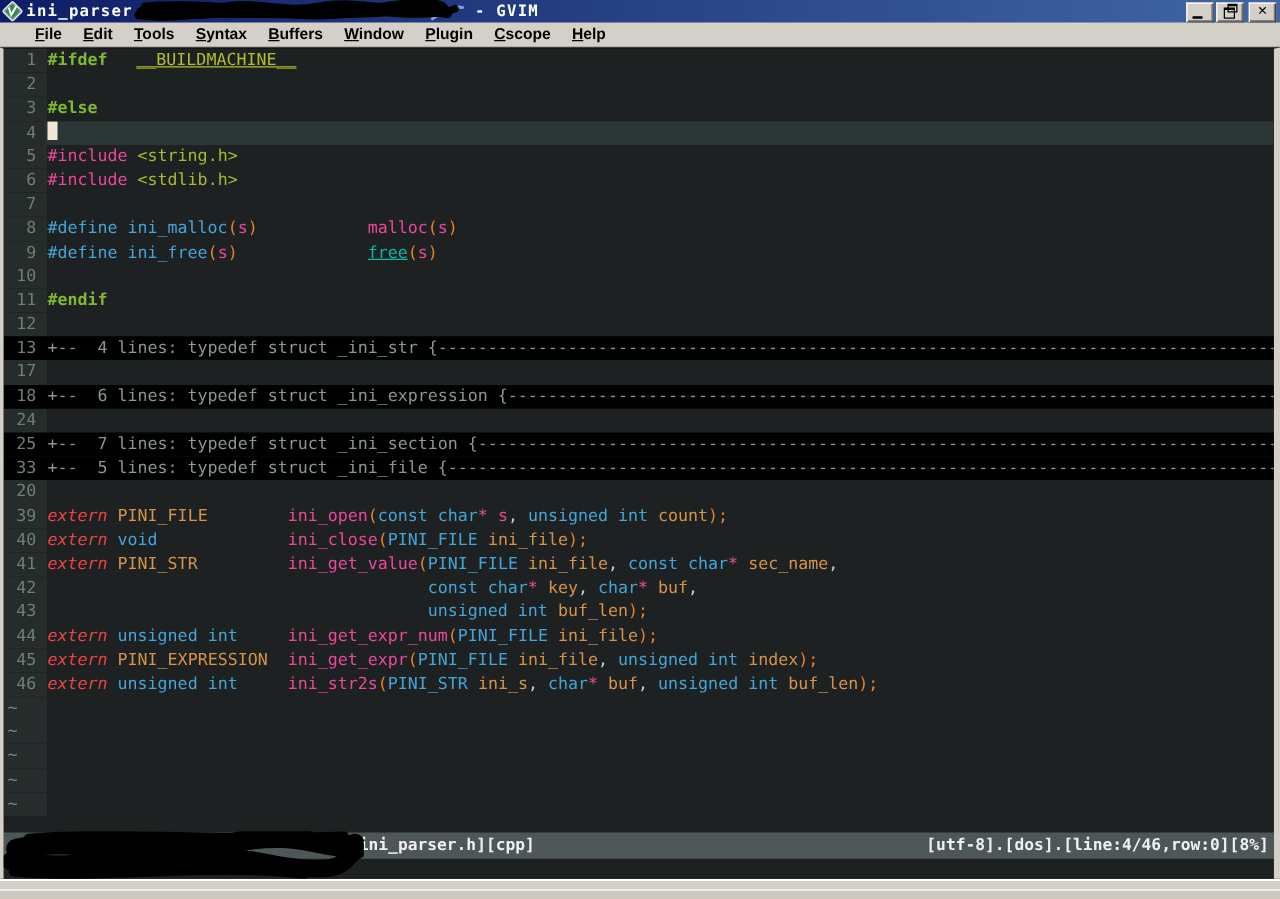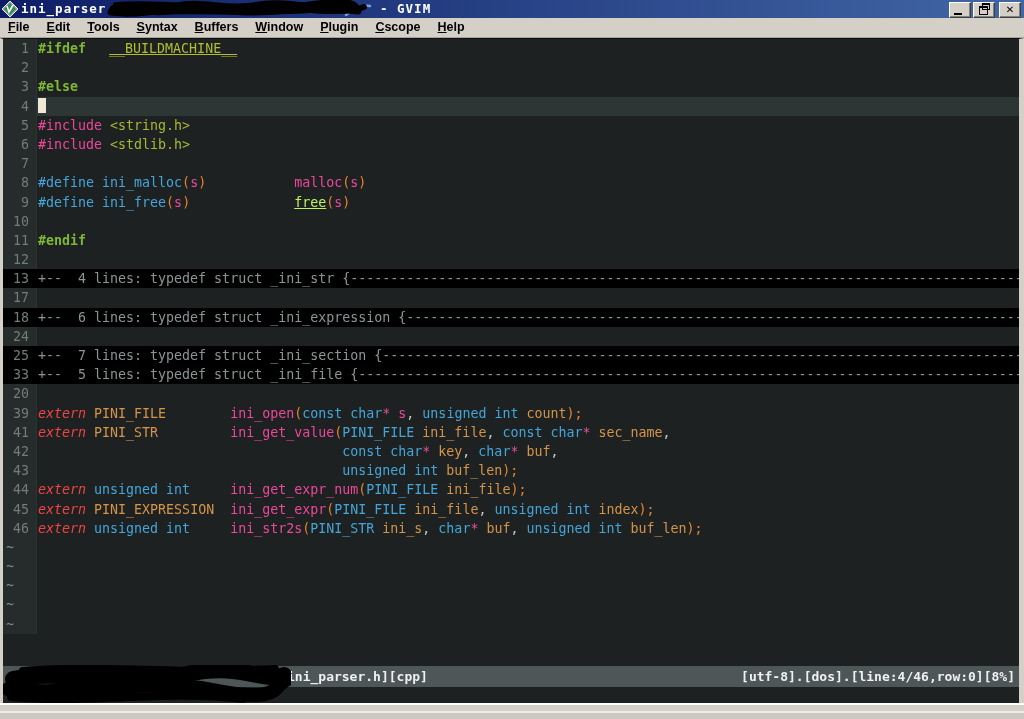--- a/index.html
+++ b/index.html
@@ -13,41 +13,41 @@
   .scribble-title{position:absolute;left:106px;top:0;}
   .winbtns{position:absolute;right:3px;top:2px;display:flex;}
   .winbtn{width:20px;height:14px;background:#d4d0c8;border:1px solid;border-color:#fff #404040 #404040 #fff;
           box-shadow:inset -1px -1px 0 #808080;position:relative;margin-left:2px;cursor:default;}
   .winbtn.close{margin-left:4px;}
   .glyph-min{position:absolute;left:4px;bottom:2px;width:8px;height:2px;background:#000;}
   .glyph-restore{position:absolute;left:5px;top:3px;width:7px;height:6px;border:1px solid #000;border-top-width:2px;}
   .glyph-restore:before{content:"";position:absolute;left:2px;top:-5px;width:6px;height:4px;border:1px solid #000;border-top-width:2px;}
   .glyph-close{position:absolute;left:0;top:0;width:100%;text-align:center;font:bold 10px "DejaVu Sans",sans-serif;line-height:13px;color:#000;}
   
-  .menubar{height:20px;background:#d4d0c8;display:flex;align-items:center;padding-left:0;
+  .menubar{height:20px;background:#d4d0c8;display:flex;align-items:center;padding-left:20px;
            font:600 12.5px "Liberation Sans",sans-serif;color:#000;border-bottom:1px solid #a8a49c;box-sizing:border-box;}
   .mi{padding:1px 8px 2px 8px;margin-right:1px;}
   
   .frame{position:relative;width:1016px;border-left:3px solid #d4d0c8;border-right:5px solid #d4d0c8;
          border-top:1px solid #111;background:#1d2121;}
   .editor{width:1016px;height:627px;overflow:hidden;background:#1d2121;
           font-size:13.3px;color:#c5cdcd;}
   .row{display:flex;height:19.2px;line-height:19.2px;overflow:hidden;}
   .lnum{flex:none;width:26px;padding-right:7px;text-align:right;background:#262b2b;
         border-right:1px solid #2d3333;color:#6f7f76;}
   .ltext{flex:1;white-space:pre;padding-left:1px;overflow:hidden;}
   .row.fold{background:#000000;}
   .row.fold .lnum{background:transparent;border-right-color:transparent;}
   .row.cursorline .ltext{background:#2c3634;}
   .row.tilde .lnum{text-align:left;padding-left:3px;padding-right:0;width:30px;color:#7a8a7e;}
   .cursor-block{display:inline-block;width:8px;height:15px;background:#eee8d5;vertical-align:middle;margin-top:-2px;}
   
   .s-g{color:#ec4899;} .s-gb{color:#7fb832;font-weight:bold;} .s-ol{color:#a8b832;}
   .s-mc{color:#b3bd2d;text-decoration:underline;margin-left:15px;}
-  .s-cy{color:#45a5d8;} .s-te{color:#bef264;text-decoration:underline;} .s-or{color:#e8832d;}
+  .s-cy{color:#45a5d8;} .s-te{color:#14b8a6;text-decoration:underline;} .s-or{color:#e8832d;}
   .s-am{color:#d59449;} .s-ex{color:#ef4444;font-style:italic;}
   .s-pk{color:#e8509a;} .s-fg{color:#c5cdcd;} .s-fold{color:#8a9696;}
   
   .statusbar{position:relative;width:1016px;height:21px;background:#4d5757;color:#f0f0f0;
              font:bold 13px "DejaVu Sans Mono",monospace;line-height:21px;overflow:hidden;}
   .status-left{position:absolute;left:284px;top:0;}
   .status-right{position:absolute;right:4px;top:0;}
   .cmdline{width:1016px;height:16px;background:#1d2121;}
   .scribble-status{position:absolute;left:0;top:626px;z-index:5;}
   
@@ -176,20 +176,24 @@
         </div>
         <div class="row code">
           <span class="lnum">20</span>
           <span class="ltext"></span>
         </div>
         <div class="row code">
           <span class="lnum">39</span>
           <span class="ltext"><span class="s-ex">extern</span><span class="s-fg"> </span><span class="s-am">PINI_FILE</span><span class="s-fg">        </span><span class="s-g">ini_open</span><span class="s-or">(</span><span class="s-cy">const char</span><span class="s-pk">*</span><span class="s-fg"> </span><span class="s-g">s</span><span class="s-fg">, </span><span class="s-cy">unsigned int</span><span class="s-fg"> </span><span class="s-am">count</span><span class="s-or">);</span></span>
         </div>
         <div class="row code">
+          <span class="lnum">40</span>
+          <span class="ltext"><span class="s-ex">extern</span><span class="s-fg"> </span><span class="s-cy">void</span><span class="s-fg">             </span><span class="s-g">ini_close</span><span class="s-or">(</span><span class="s-cy">PINI_FILE</span><span class="s-fg"> </span><span class="s-am">ini_file</span><span class="s-or">);</span></span>
+        </div>
+        <div class="row code">
           <span class="lnum">41</span>
           <span class="ltext"><span class="s-ex">extern</span><span class="s-fg"> </span><span class="s-am">PINI_STR</span><span class="s-fg">         </span><span class="s-g">ini_get_value</span><span class="s-or">(</span><span class="s-cy">PINI_FILE</span><span class="s-fg"> </span><span class="s-am">ini_file</span><span class="s-fg">, </span><span class="s-cy">const char</span><span class="s-pk">*</span><span class="s-fg"> </span><span class="s-am">sec_name</span><span class="s-fg">,</span></span>
         </div>
         <div class="row code">
           <span class="lnum">42</span>
           <span class="ltext"><span class="s-fg">                                      </span><span class="s-cy">const char</span><span class="s-pk">*</span><span class="s-fg"> </span><span class="s-am">key</span><span class="s-fg">, </span><span class="s-cy">char</span><span class="s-pk">*</span><span class="s-fg"> </span><span class="s-am">buf</span><span class="s-fg">,</span></span>
         </div>
         <div class="row code">
           <span class="lnum">43</span>
           <span class="ltext"><span class="s-fg">                                      </span><span class="s-cy">unsigned int</span><span class="s-fg"> </span><span class="s-am">buf_len</span><span class="s-or">);</span></span>

